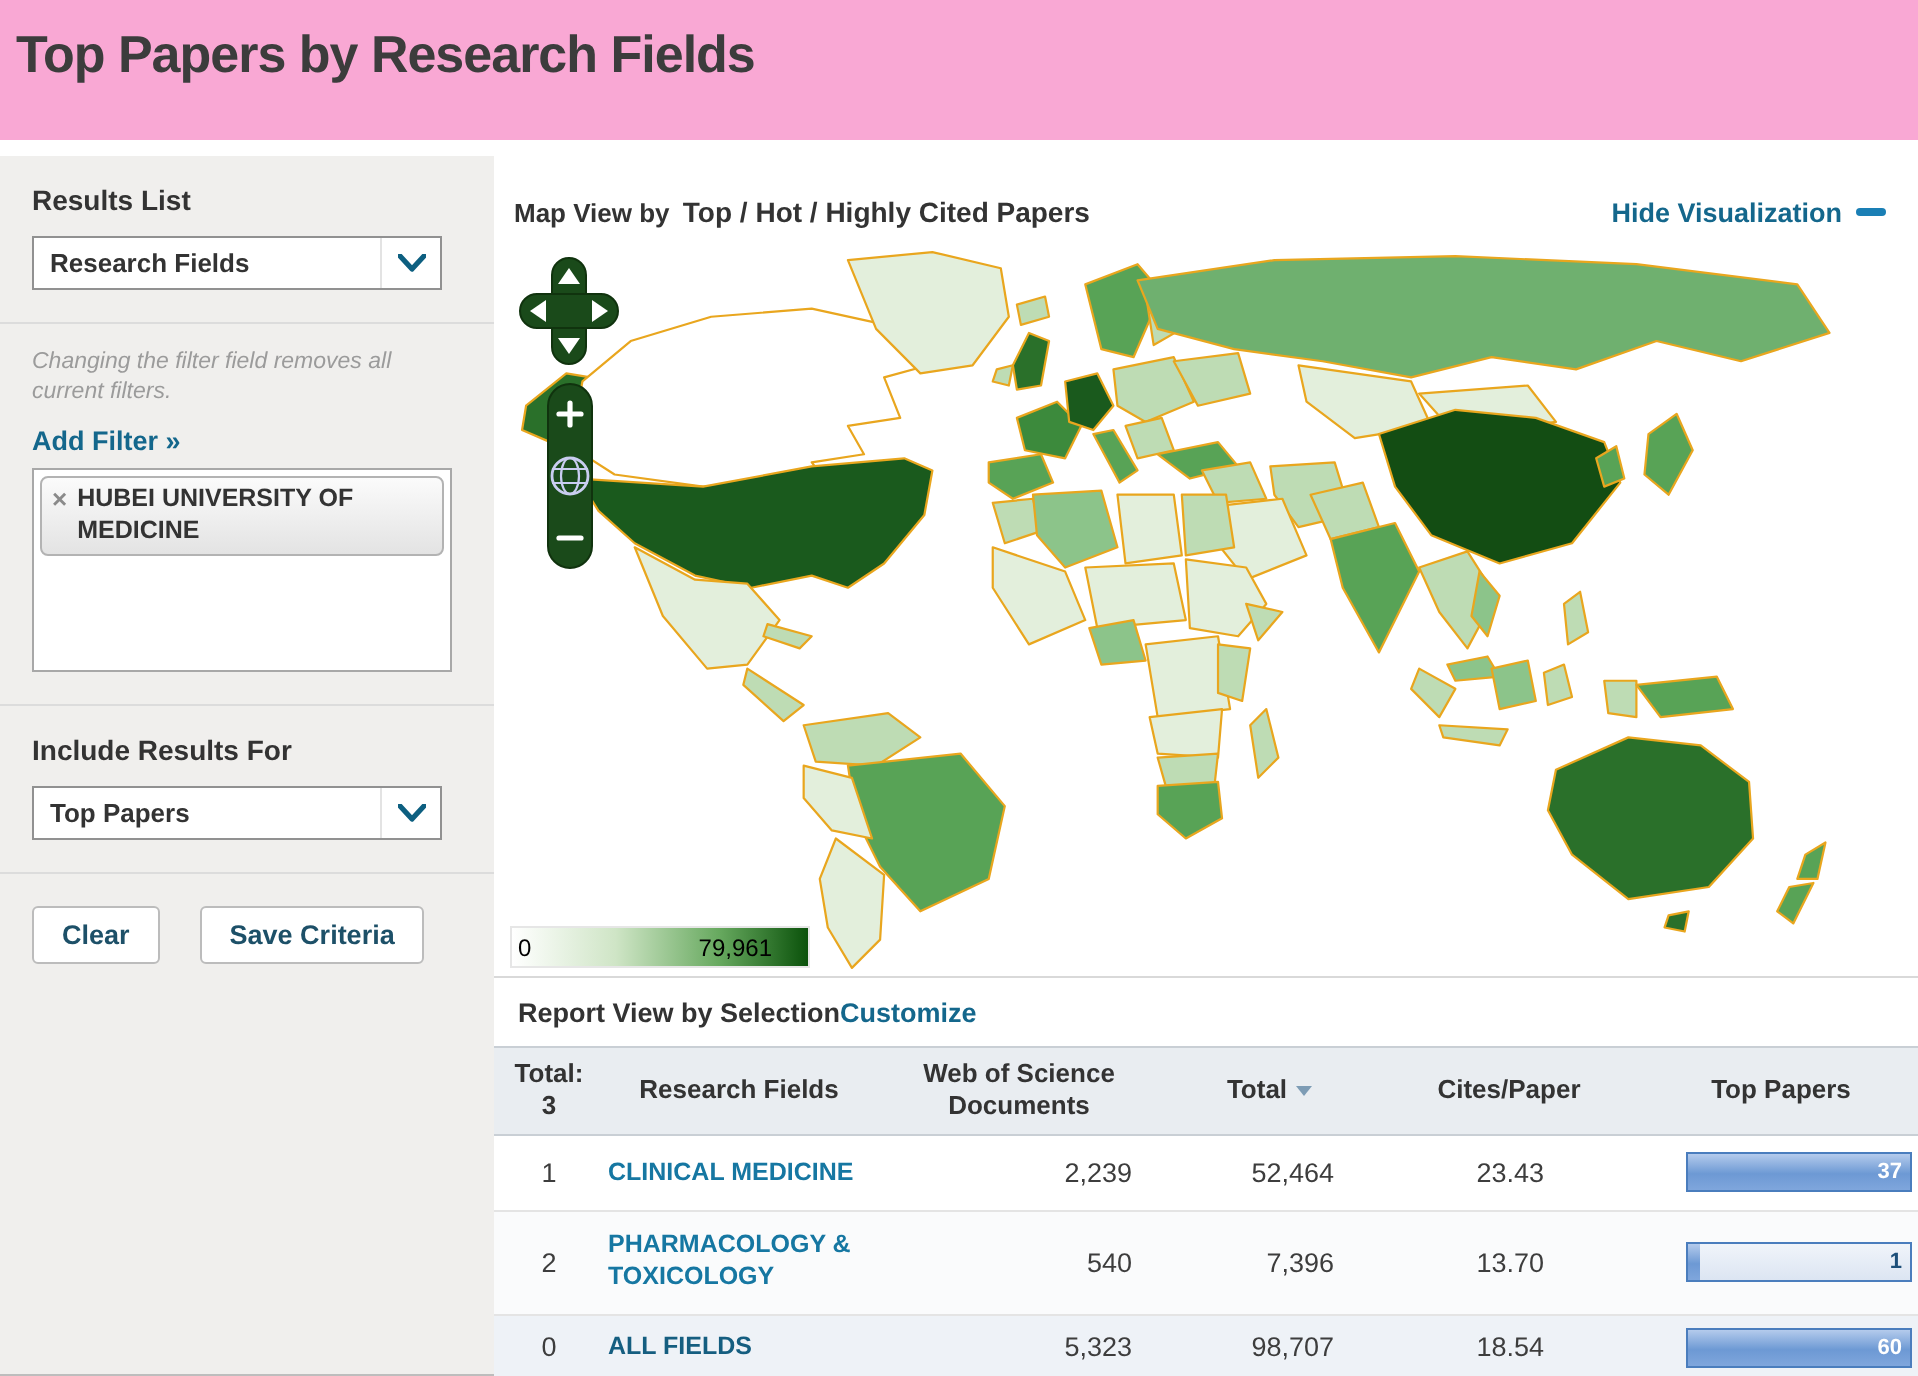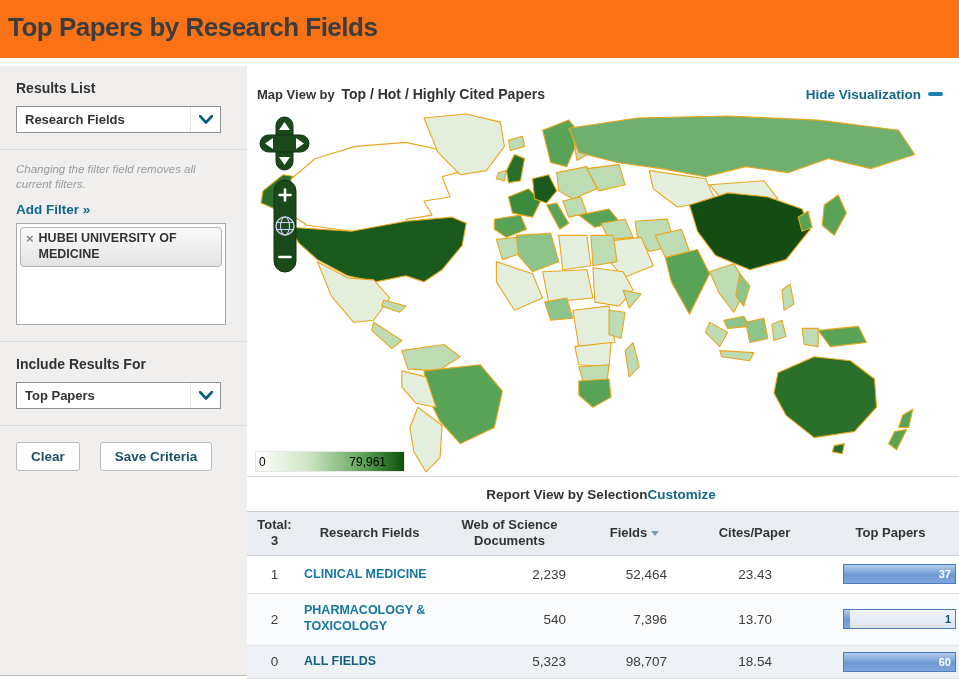--- a/index.html
+++ b/index.html
@@ -1,20 +1,20 @@
 <!DOCTYPE html>
 <html><head>
 <meta charset="utf-8">
 <style>
   * { margin:0; padding:0; box-sizing:border-box; }
   html,body { width:959px; height:688px; overflow:hidden; background:#fff;
     font-family:"Liberation Sans", sans-serif; }
 
   
-  .page-header { height:58px; background:#f97316; padding:12px 0 0 8px; }
+  .page-header { height:70px; background:#f9a8d4; padding:12px 0 0 8px; }
   .page-header h1 { font-size:26px; font-weight:bold; color:#3c3c3c; letter-spacing:-0.5px; }
   .header-gap { height:8px; background:#fff; }
 
   
   .content { display:flex; height:610px; }
   .sidebar { width:247px; background:#f0efed; border-bottom:1px solid #bdbdbd; }
   .main { flex:1; background:#fff; min-width:0; }
 
   
   .sb-section { padding:14px 16px 16px 16px; }
@@ -58,21 +58,21 @@
   .map-wrap svg.world { width:100%; height:100%; display:block; }
   .map-controls { position:absolute; left:4px; top:4px; cursor:pointer; }
   .legend { position:absolute; left:0; bottom:4px; width:150px; height:21px;
     background:linear-gradient(90deg,#ffffff 0%,#cfe5c6 35%,#67a95f 70%,#0b520b 100%);
     border:1px solid #e6e6e6; }
   .legend .lg-min { position:absolute; left:3px; top:3px; font-size:12px; color:#000; }
   .legend .lg-max { position:absolute; right:18px; top:3px; font-size:12px; color:#000; }
 
   
   .report-divider { border-top:1px solid #d9d9d9; }
-  .report-header { display:flex; justify-content:center; align-items:center;
+  .report-header { display:flex; justify-content:flex-start; align-items:center;
     padding:10px 16px 9px 12px; }
   .report-title { font-size:13.5px; font-weight:bold; color:#333; }
   .customize { font-size:13.5px; font-weight:bold; color:#14678c; cursor:pointer; }
 
   table.report { width:100%; border-collapse:collapse; table-layout:fixed; }
   table.report thead tr { background:#e9edf1; border-top:1px solid #c9cfd5; border-bottom:1px solid #c9cfd5; }
   table.report th { font-size:13px; font-weight:bold; color:#333; padding:5px 2px; text-align:center; line-height:1.25; }
   th.th-cites { color:#4c7fa3; cursor:pointer; }
   .sort-arrow { display:inline-block; width:0; height:0; border-left:4px solid transparent;
     border-right:4px solid transparent; border-top:5px solid #7d9cb5; margin-left:4px; vertical-align:middle; }
@@ -293,21 +293,21 @@
       </colgroup>
       <thead>
         <tr>
           <th>
             <div>Total:</div>
             <div>3</div>
           </th>
           <th>Research Fields</th>
           <th>Web of Science Documents</th>
           <th class="th-cites">
-            <span>Fields</span><i class="sort-arrow"></i>
+            <span>Total</span><i class="sort-arrow"></i>
           </th>
           <th>Cites/Paper</th>
           <th>Top Papers</th>
         </tr>
       </thead>
       <tbody>
         <tr style="height:38px;">
           <td class="td-rank">1</td>
           <td class="td-field"><a>CLINICAL MEDICINE</a></td>
           <td class="num td-docs">2,239</td>

